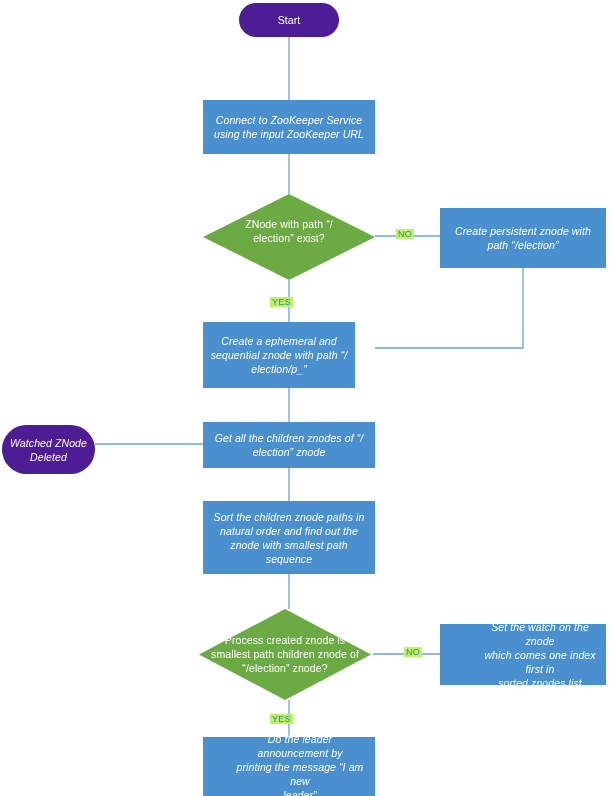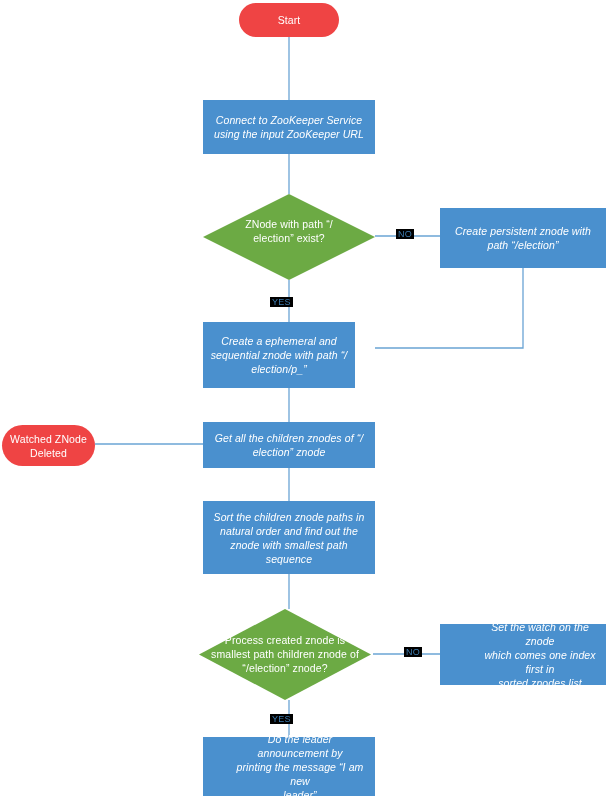--- a/index.html
+++ b/index.html
@@ -29,21 +29,21 @@
     text-align: center;
     color: #ffffff;
     font-size: 10.5px;
     line-height: 14px;
     letter-spacing: 0.1px;
     padding: 2px 6px;
     z-index: 3;
     white-space: pre-line;
   }
   .terminator {
-    background: #ef4444;
+    background: #4c1d95;
     border-radius: 999px;
   }
   .process {
     background: #4A90CE;
     font-style: italic;
   }
   .decision-wrap {
     position: absolute;
     z-index: 3;
   }
@@ -64,21 +64,21 @@
     font-size: 10.5px;
     line-height: 14px;
     white-space: pre-line;
     letter-spacing: 0.1px;
   }
   .edge-label {
     position: absolute;
     color: #3C7BAF;
     font-size: 9px;
     letter-spacing: 0.3px;
-    background: #000000;
+    background: #bef264;
     padding: 0 2px;
     z-index: 4;
     font-family: "Liberation Sans", sans-serif;
   }
   svg.lines {
     position: absolute;
     left: 0; top: 0;
     width: 611px;
     height: 796px;
     z-index: 1;
@@ -127,21 +127,21 @@
 election” exist?</div>
   </div>
 
   <div class="node process" style="left:440px; top:208px; width:166px; height:60px;">Create persistent znode with
 path “/election”</div>
 
   <div class="node process" style="left:203px; top:322px; width:152px; height:66px;">Create a ephemeral and
 sequential znode with path “/
 election/p_”</div>
 
-  <div class="node terminator" style="left:2px; top:425px; width:93px; height:41px;">Watched ZNode
+  <div class="node terminator" style="left:2px; top:425px; width:93px; height:49px;font-style:italic;">Watched ZNode
 Deleted</div>
 
   <div class="node process" style="left:203px; top:501px; width:172px; height:73px;">Sort the children znode paths in
 natural order and find out the
 znode with smallest path
 sequence</div>
 
   <div class="node process" style="left:203px; top:422px; width:172px; height:46px;">Get all the children znodes of “/
 election” znode</div>
 

